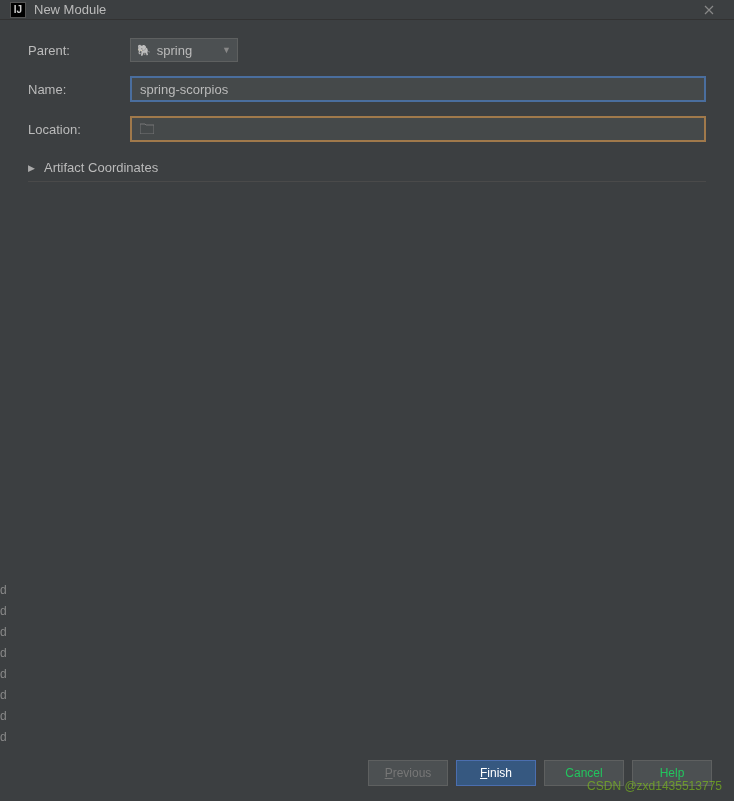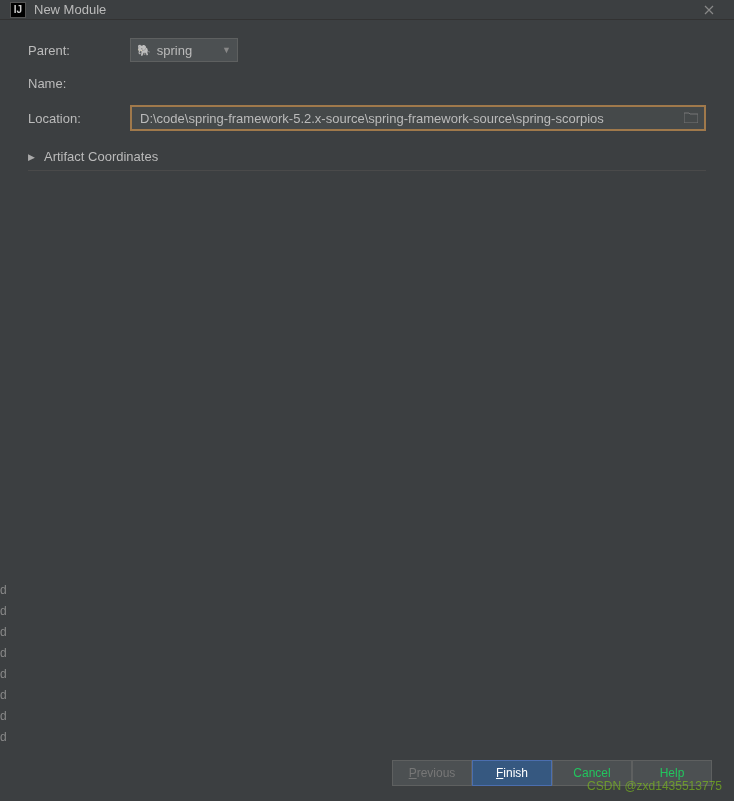--- a/index.html
+++ b/index.html
@@ -126,20 +126,21 @@
       width: 10px;
       margin-right: 6px;
       color: #aaa;
       font-size: 9px;
     }
     .button-bar {
       position: absolute;
       bottom: 15px;
       right: 22px;
       display: flex;
+      gap: 8px;
     }
     .btn {
       min-width: 80px;
       height: 26px;
       background: #4c5052;
       border: 1px solid #5e6060;
       color: #22c55e;
       font-size: 12px;
       cursor: pointer;
       padding: 0 12px;
@@ -202,26 +203,26 @@
     <div class="form-label">Parent:</div>
     <div class="parent-select">
       <span class="elephant-icon">🐘</span>
       <span class="parent-text">spring</span>
       <span class="dropdown-arrow">▼</span>
     </div>
   </div>
 
   <div class="form-row">
     <div class="form-label">Name:</div>
+    <input class="text-input" type="text" value="spring-scorpios" style="">
   </div>
 
   <div class="form-row">
     <div class="form-label">Location:</div>
     <div class="location-input-wrap">
-      <span class="location-text">D:\code\spring-framework-5.2.x-source\spring-framework-source\spring-scorpios</span>
       <span class="folder-icon">
         <svg width="14" height="11" viewBox="0 0 14 11">
             <path d="M0 1 L5 1 L6 2 L14 2 L14 11 L0 11 Z" fill="none" stroke="currentColor" stroke-width="1"></path>
           </svg>
       </span>
     </div>
   </div>
 
   <div class="expand-row">
     <span class="expand-arrow">▶</span>

